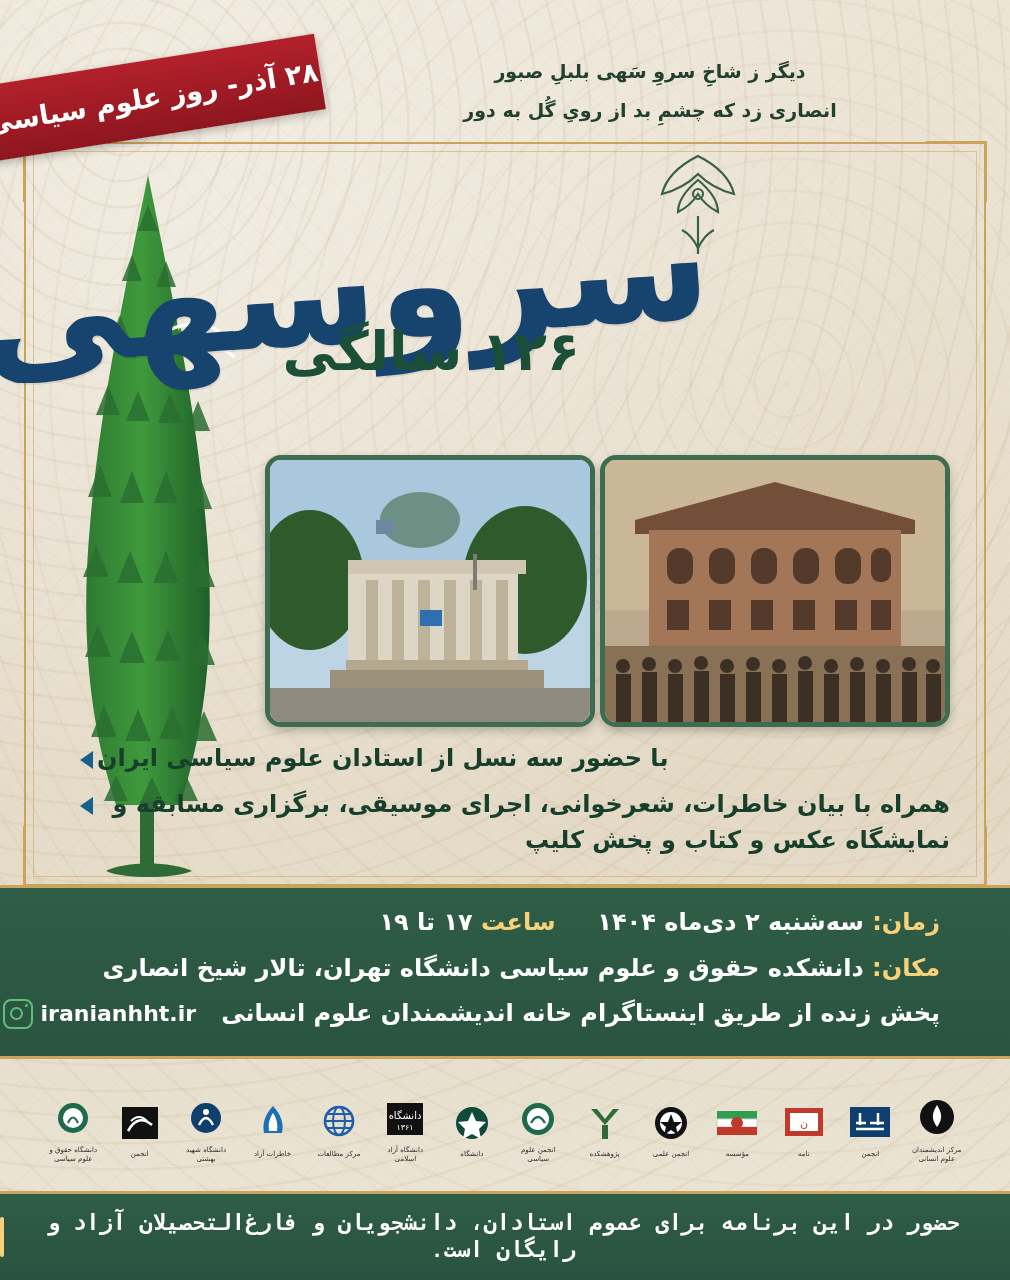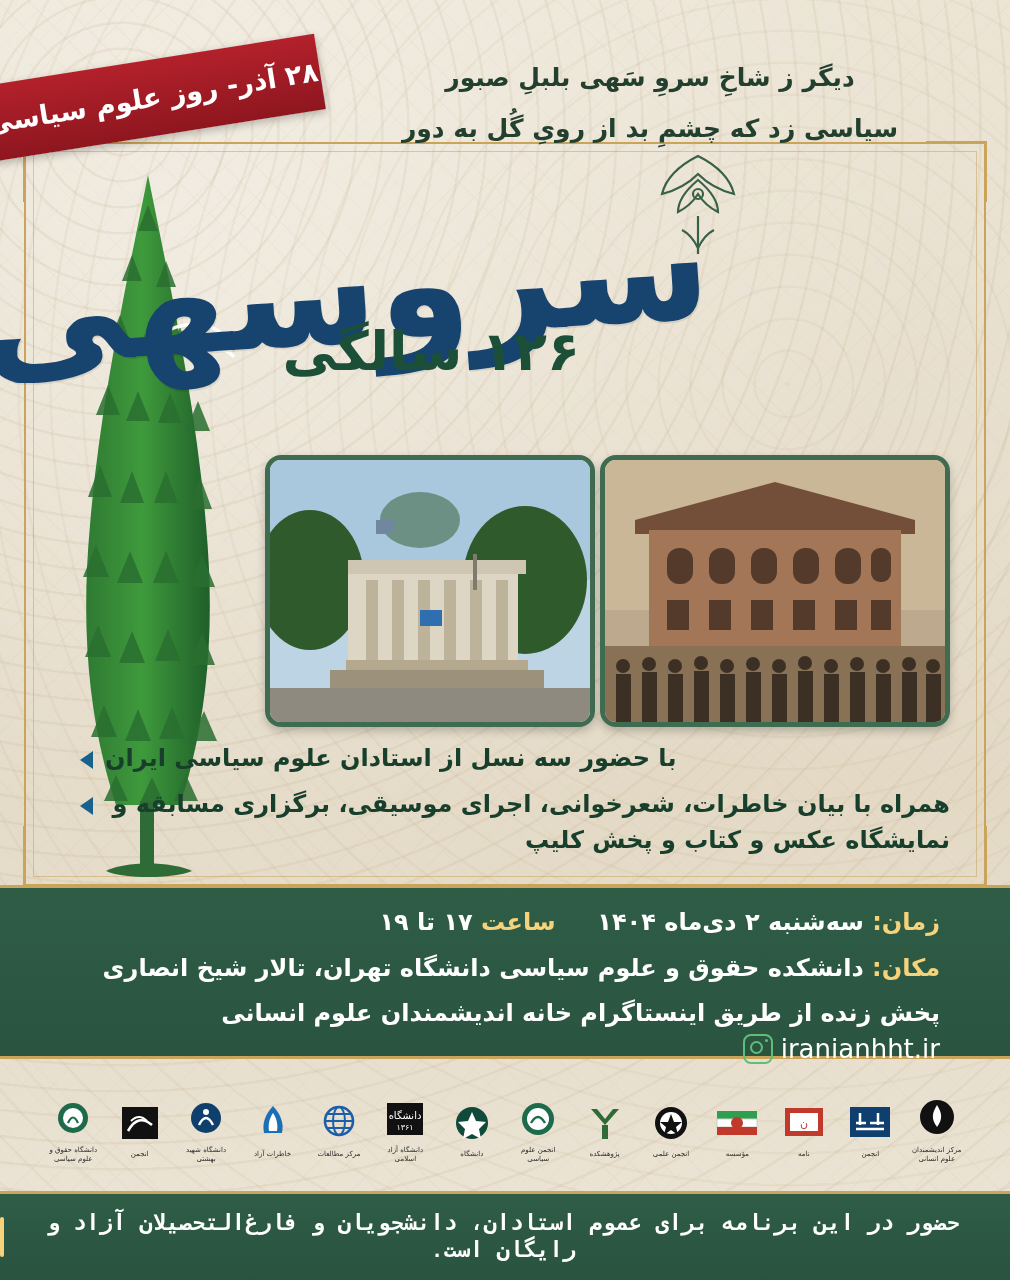--- a/index.html
+++ b/index.html
@@ -39,21 +39,21 @@
   .ribbon span{
     color:#fff;font-size:27px;font-weight:bold;letter-spacing:.5px;
     transform:translateY(-1px);
     white-space:nowrap;
   }
 
   
   .poem{
     position:absolute;top:52px;right:80px;width:560px;
     text-align:center;color:#23402f;line-height:2.05;
-    font-size:25px;font-weight:bold;
+    font-size:19px;font-weight:bold;
   }
 
   
   .frame{
     position:absolute;left:24px;right:24px;top:142px;height:740px;
     border:2px solid #caa45a;
     border-radius:2px;
   }
   .frame:before{
     content:"";position:absolute;inset:7px;border:1px solid rgba(202,164,90,.55);
@@ -102,21 +102,21 @@
     overflow:hidden;box-shadow:0 4px 10px rgba(0,0,0,.22);
   }
   .photo-new{left:265px;top:455px;width:320px;height:262px;}
   .photo-old{left:600px;top:455px;width:340px;height:262px;}
 
   
   .bullets{
     position:absolute;top:740px;right:60px;width:870px;
     text-align:right;color:#173f2c;font-weight:bold;
   }
-  .bullet-row{display:flex;align-items:flex-start;justify-content:flex-end;gap:12px;margin-bottom:10px;}
+  .bullet-row{display:flex;align-items:flex-start;justify-content:flex-end;gap:4px;margin-bottom:10px;}
   .bullet-row .txt{font-size:24px;line-height:1.5;}
   .tri{
     width:0;height:0;margin-top:11px;
     border-top:9px solid transparent;border-bottom:9px solid transparent;
     border-right:13px solid #17628c;
   }
 
   
   .band{
     position:absolute;left:0;right:0;top:885px;height:168px;
@@ -124,21 +124,21 @@
     border-top:3px solid #caa45a;border-bottom:3px solid #caa45a;
   }
   .band .inner{
     position:absolute;inset:0;padding:18px 70px 0 0;
     text-align:right;color:#fff;
   }
   .band .row{font-size:24px;font-weight:bold;margin-bottom:12px;line-height:1.4;}
   .band .label{color:#f6d27a;}
   .insta{
     display:inline-flex;align-items:center;gap:8px;direction:ltr;
-    color:#ffffff;font-size:26px;font-weight:normal;vertical-align:middle;text-align:right;
+    color:#ffffff;font-size:22px;font-weight:bold;vertical-align:middle;text-align:right;
   }
   .insta-ic{
     width:26px;height:26px;border:2.6px solid #5fbf7a;border-radius:8px;
     position:relative;display:inline-block;
   }
   .insta-ic:before{content:"";position:absolute;left:5.5px;top:5.5px;width:9px;height:9px;border:2.4px solid #5fbf7a;border-radius:50%;}
   .insta-ic:after{content:"";position:absolute;right:3px;top:3px;width:3px;height:3px;background:#5fbf7a;border-radius:50%;}
 
   
   .sponsors{
@@ -194,21 +194,21 @@
       <circle cx="60" cy="44" r="5"></circle>
     </g>
   </svg>
 
   <div class="ribbon">
     <span>۲۸ آذر- روز علوم سیاسی</span>
   </div>
 
   <div class="poem">
     <div>دیگر ز شاخِ سروِ سَهی بلبلِ صبور</div>
-    <div>سیاسی زد که چشمِ بد از رویِ گُل به دور</div>
+    <div>انصاری زد که چشمِ بد از رویِ گُل به دور</div>
   </div>
 
   <svg class="tree" viewBox="0 0 260 740">
     <defs>
       <linearGradient id="trg" x1="0" y1="0" x2="1" y2="0">
         <stop offset="0%" stop-color="#2f7a33"></stop>
         <stop offset="45%" stop-color="#3f9a3c"></stop>
         <stop offset="100%" stop-color="#1f5f2a"></stop>
       </linearGradient>
     </defs>

